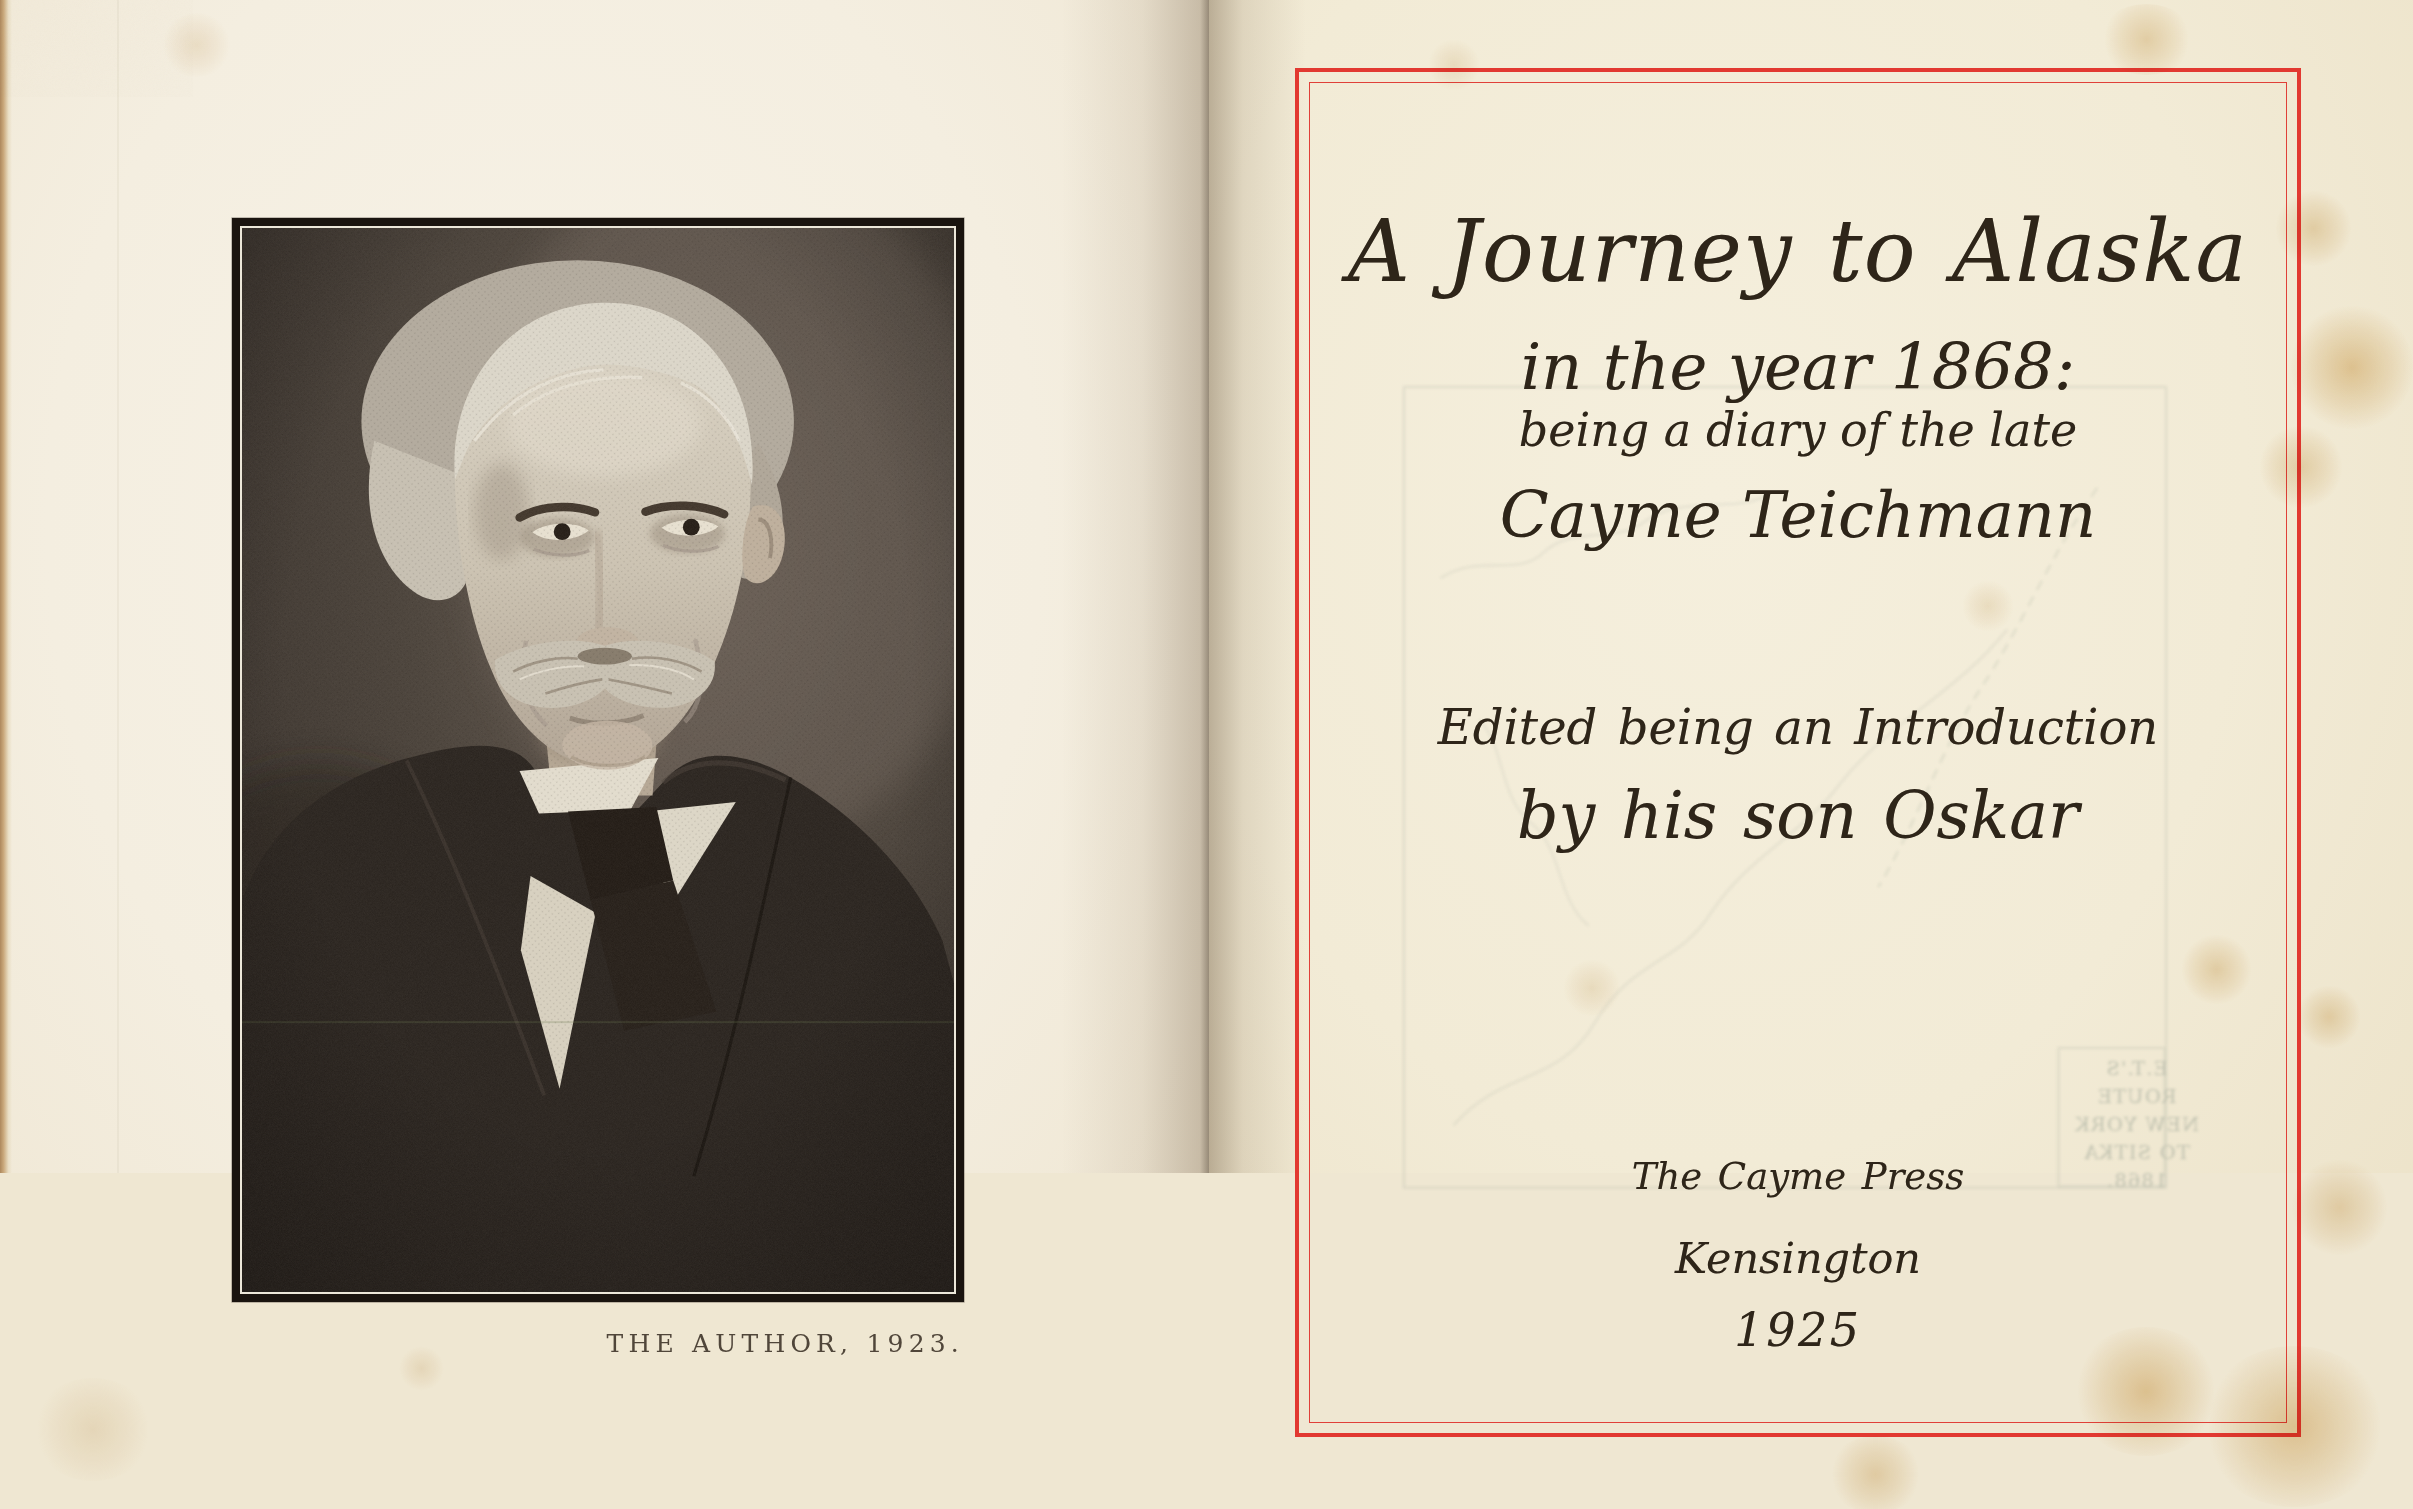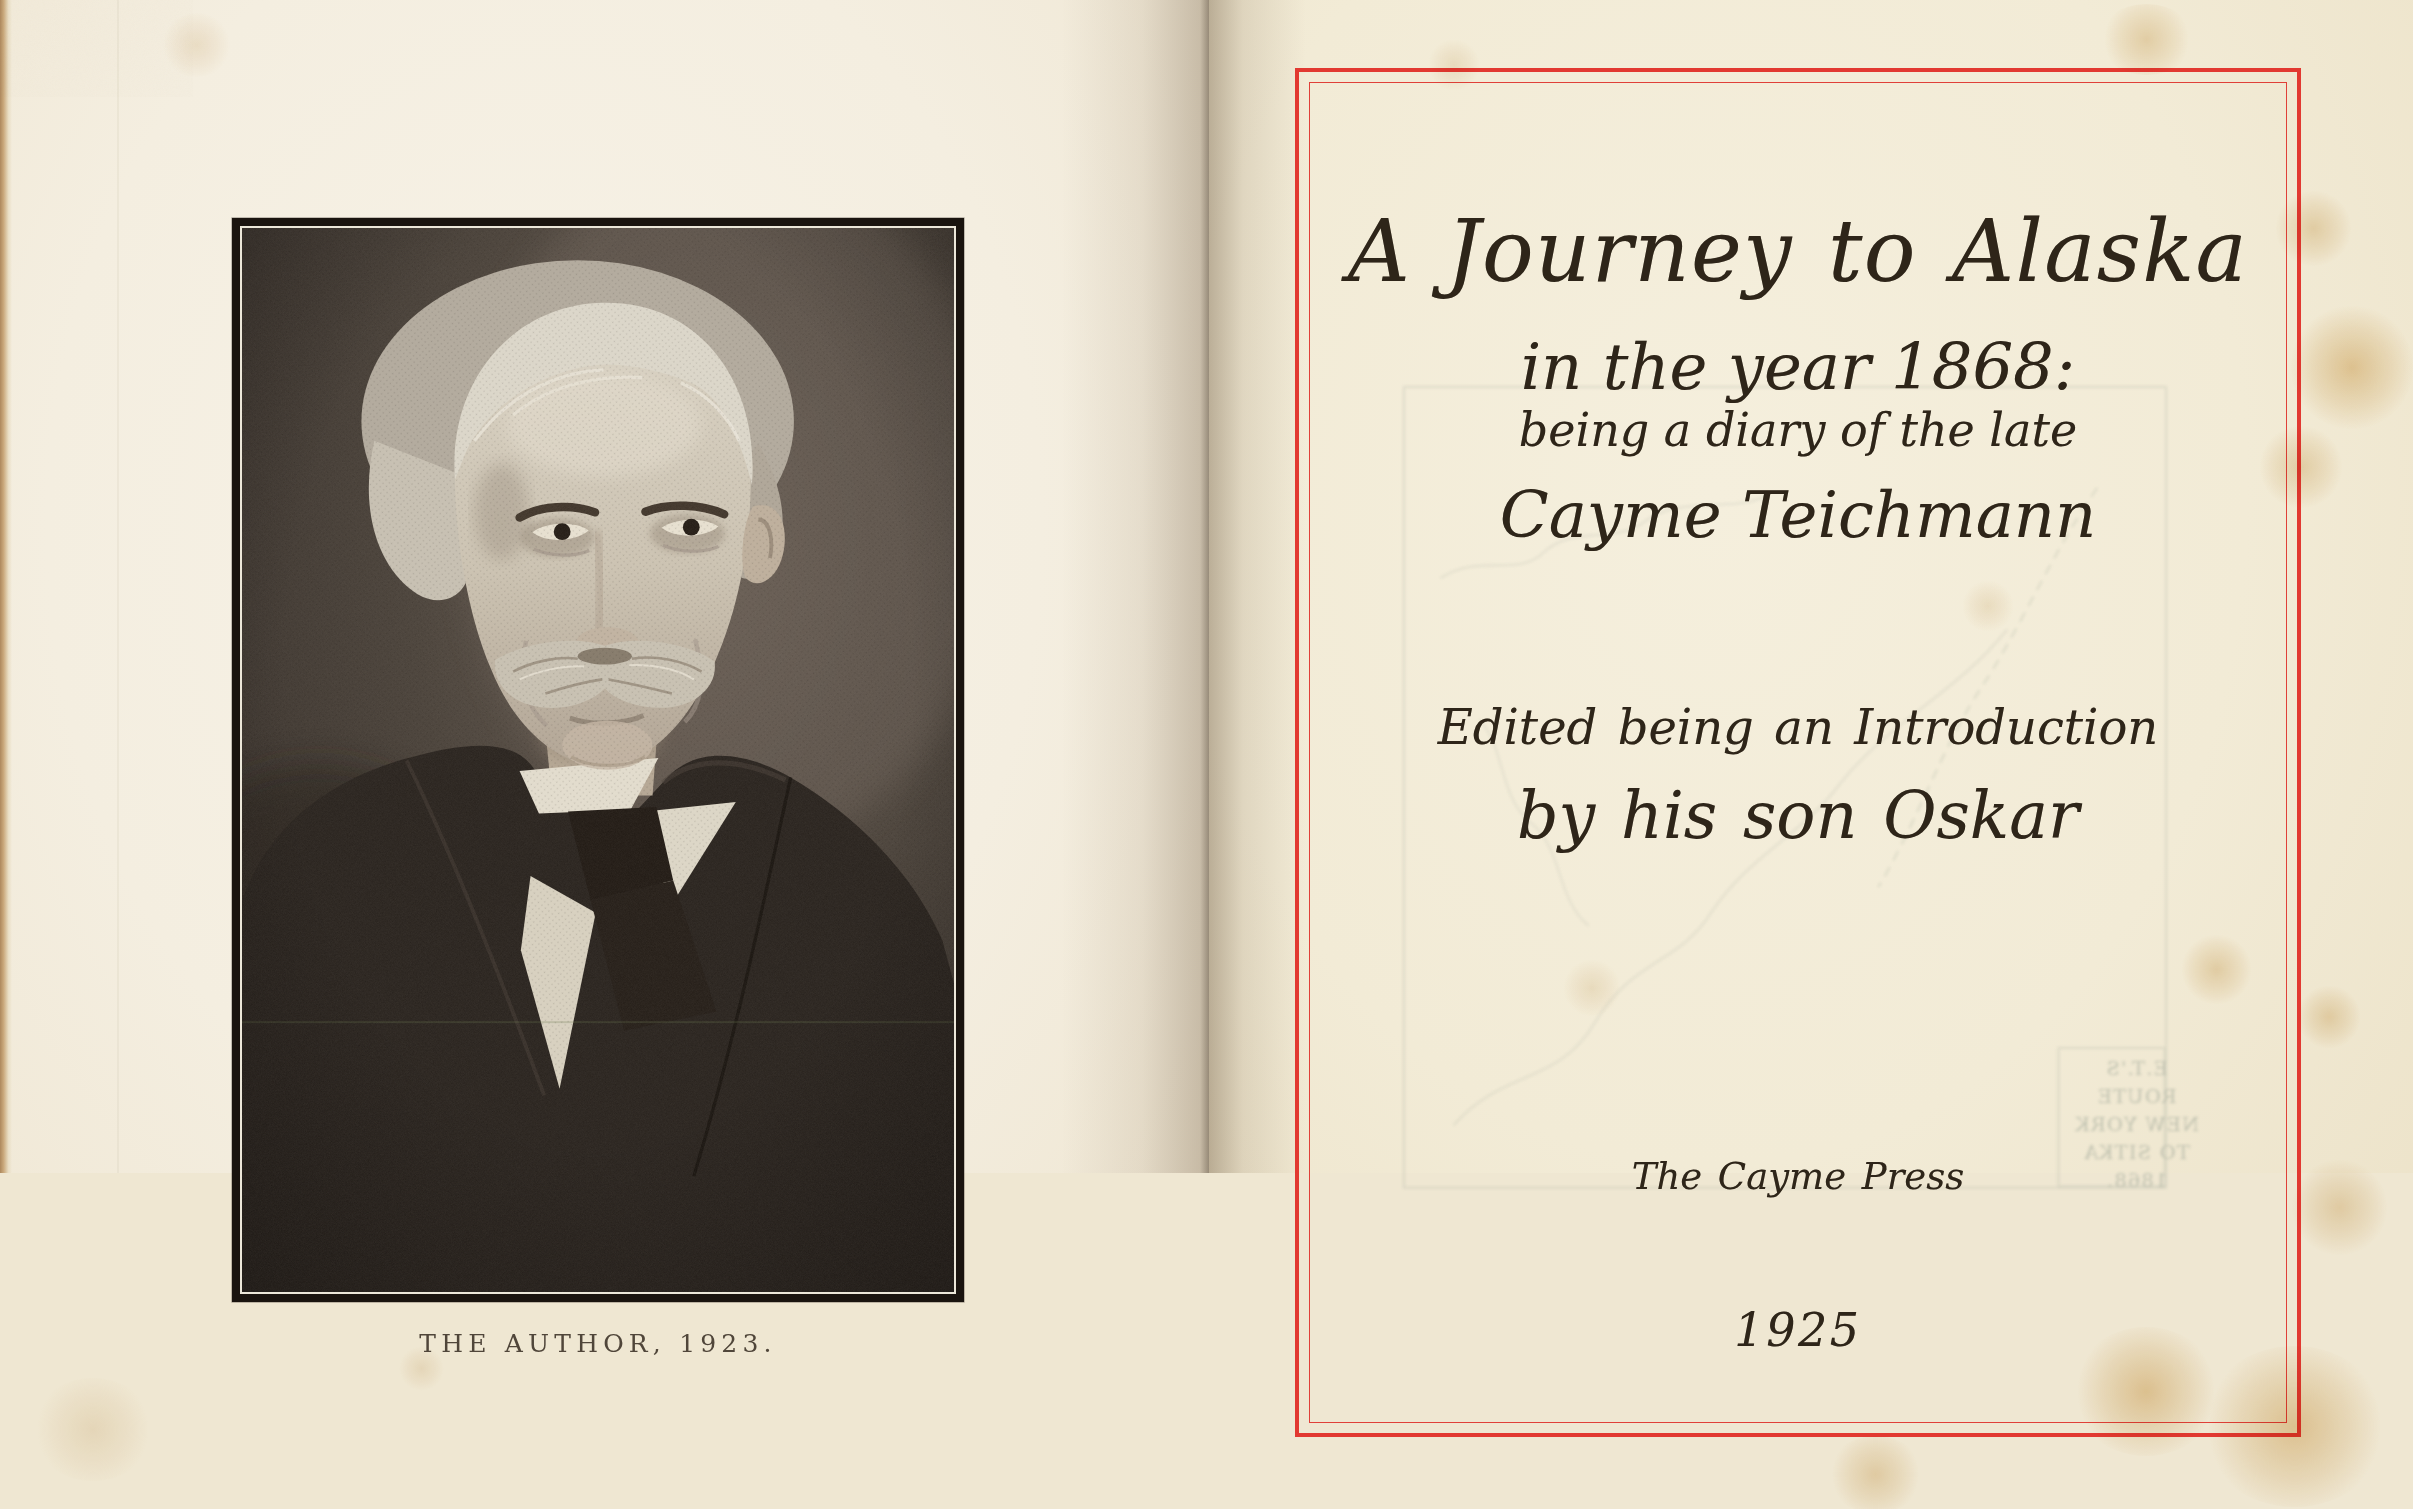--- a/index.html
+++ b/index.html
@@ -24,21 +24,21 @@
     background:linear-gradient(90deg,rgba(110,85,55,0) 0%,rgba(110,85,55,0.10) 55%,rgba(95,72,45,0.28) 94%,rgba(62,45,26,0.5) 100%);}
   .gutter-shade-right{position:absolute;left:0;top:0;width:97px;height:100%;
     background:linear-gradient(90deg,rgba(85,62,35,0.35) 0%,rgba(110,85,55,0.14) 35%,rgba(110,85,55,0) 100%);}
 
   
   .photo-frame{position:absolute;left:232px;top:218px;width:732px;height:1084px;
     box-sizing:border-box;border:8.4px solid #1a140f;background:#1a140f;
     box-shadow:0 0 0 0.6px rgba(26,20,15,.4);}
   .photo-inner{position:absolute;inset:0;box-sizing:border-box;border:2.6px solid #ece7d9;}
   .photo-inner svg{display:block;width:100%;height:100%;}
-  .caption{position:absolute;left:232px;top:1329px;width:732px;text-align:center;
+  .caption{position:absolute;left:232px;top:1329px;width:732px;text-align:right;
     font-size:25px;letter-spacing:5.2px;color:#50463a;font-style:normal;}
 
   
   .red-frame{position:absolute;box-sizing:border-box;}
   .red-outer{left:86px;top:68px;width:1006px;height:1369px;border:4.5px solid #e23931;}
   .red-inner{left:100px;top:82px;width:978px;height:1341px;border:1.9px solid #e04038;}
 
   
   .frame-content{position:absolute;left:86px;top:0;width:1006px;height:100%;
     text-align:center;font-style:italic;color:#2e2519;z-index:3;
@@ -237,20 +237,21 @@
     <div class="red-frame red-inner"></div>
 
     <div class="frame-content">
       <div class="t1">A Journey to Alaska</div>
       <div class="t2">in the year 1868:</div>
       <div class="t3">being a diary of the late</div>
       <div class="t4">Cayme Teichmann</div>
       <div class="ed1">Edited being an Introduction</div>
       <div class="ed2">by his son Oskar</div>
       <div class="im2">The Cayme Press</div>
+      <div class="im3">Kensington</div>
       <div class="im4">1925</div>
     </div>
 
     <div class="fox foxA rf1"></div>
     <div class="fox foxA rf2"></div>
     <div class="fox foxB rf3"></div>
     <div class="fox foxA rf4"></div>
     <div class="fox foxA rf5"></div>
     <div class="fox foxA rf6"></div>
     <div class="fox foxB rf7"></div>

